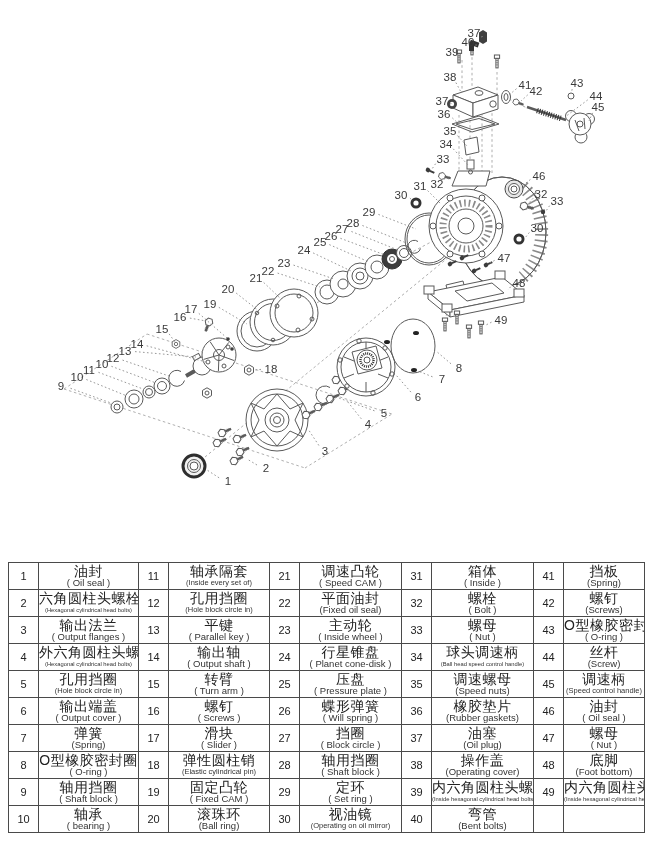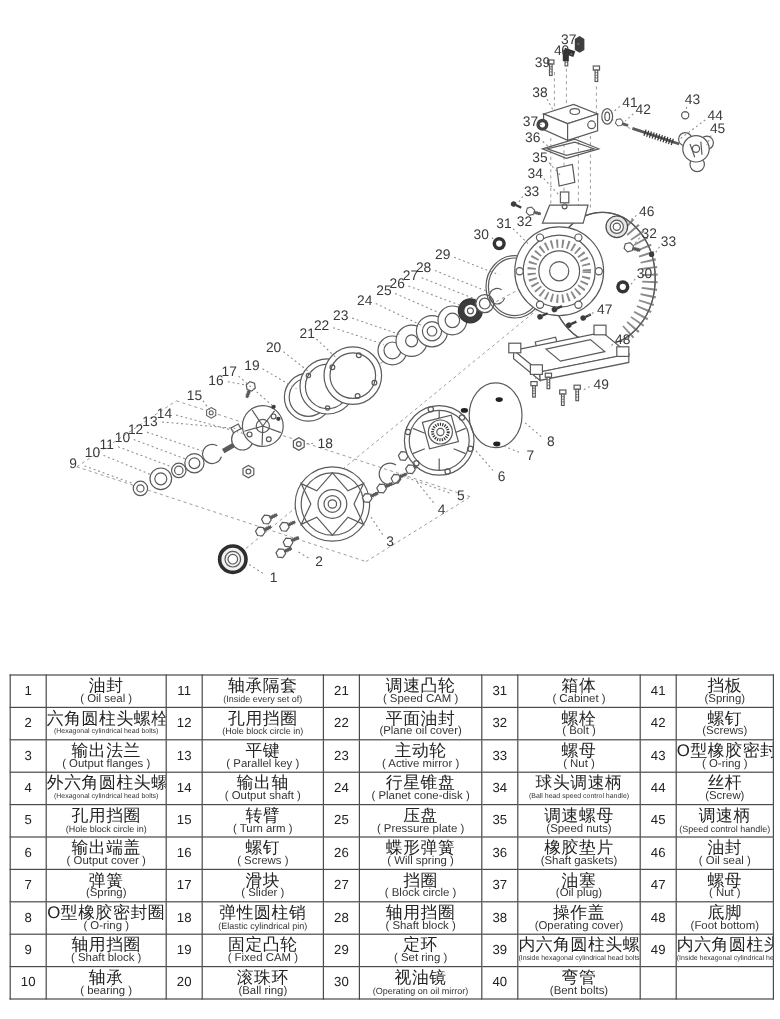--- a/index.html
+++ b/index.html
@@ -505,21 +505,21 @@
             <div class="en small">(Inside every set of)</div>
           </td>
           <td class="no">21</td>
           <td>
             <div class="zh">调速凸轮</div>
             <div class="en normal">( Speed CAM )</div>
           </td>
           <td class="no">31</td>
           <td>
             <div class="zh">箱体</div>
-            <div class="en normal">( Cabinet )</div>
+            <div class="en normal">( Inside )</div>
           </td>
           <td class="no">41</td>
           <td>
             <div class="zh">挡板</div>
             <div class="en normal">(Spring)</div>
           </td>
         </tr>
         <tr>
           <td class="no">2</td>
           <td>
@@ -527,21 +527,21 @@
             <div class="en tiny">(Hexagonal cylindrical head bolts)</div>
           </td>
           <td class="no">12</td>
           <td>
             <div class="zh">孔用挡圈</div>
             <div class="en small">(Hole block circle in)</div>
           </td>
           <td class="no">22</td>
           <td>
             <div class="zh">平面油封</div>
-            <div class="en normal">(Plane oil cover)</div>
+            <div class="en normal">(Fixed oil seal)</div>
           </td>
           <td class="no">32</td>
           <td>
             <div class="zh">螺栓</div>
             <div class="en normal">( Bolt )</div>
           </td>
           <td class="no">42</td>
           <td>
             <div class="zh">螺钉</div>
             <div class="en normal">(Screws)</div>
@@ -554,21 +554,21 @@
             <div class="en normal">( Output flanges )</div>
           </td>
           <td class="no">13</td>
           <td>
             <div class="zh">平键</div>
             <div class="en normal">( Parallel key )</div>
           </td>
           <td class="no">23</td>
           <td>
             <div class="zh">主动轮</div>
-            <div class="en normal">( Active mirror )</div>
+            <div class="en normal">( Inside wheel )</div>
           </td>
           <td class="no">33</td>
           <td>
             <div class="zh">螺母</div>
             <div class="en normal">( Nut )</div>
           </td>
           <td class="no">43</td>
           <td>
             <div class="zh">O型橡胶密封圈</div>
             <div class="en normal">( O-ring )</div>
@@ -640,21 +640,21 @@
             <div class="en normal">( Screws )</div>
           </td>
           <td class="no">26</td>
           <td>
             <div class="zh">蝶形弹簧</div>
             <div class="en normal">( Will spring )</div>
           </td>
           <td class="no">36</td>
           <td>
             <div class="zh">橡胶垫片</div>
-            <div class="en normal">(Shaft gaskets)</div>
+            <div class="en normal">(Rubber gaskets)</div>
           </td>
           <td class="no">46</td>
           <td>
             <div class="zh">油封</div>
             <div class="en normal">( Oil seal )</div>
           </td>
         </tr>
         <tr>
           <td class="no">7</td>
           <td>

